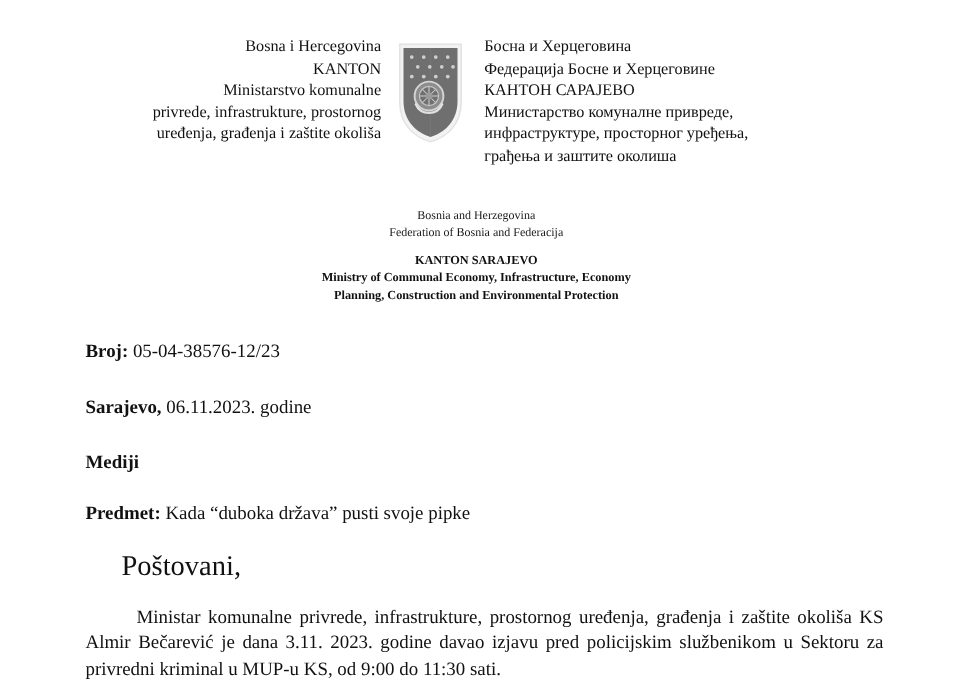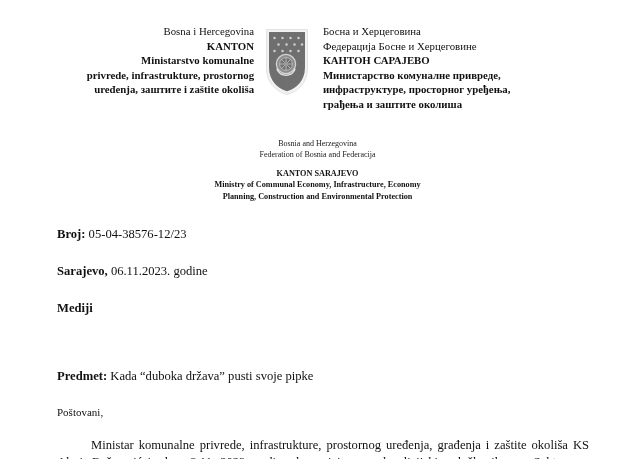--- a/index.html
+++ b/index.html
@@ -45,21 +45,21 @@
     display: flex;
     justify-content: center;
     padding-top: 4px;
   }
   .lh-line {
     font-size: 10.8px;
     line-height: 14.6px;
     white-space: nowrap;
   }
   .lh-line.bold {
-    font-weight: bold;
+    font-weight: normal;
   }
 
   
   .emblem {
     width: 44px;
     height: 68px;
     display: block;
   }
 
   
@@ -95,26 +95,27 @@
   .meta-line:first-child {
     margin-top: 24px;
   }
   .meta-line b {
     font-weight: bold;
   }
 
   .subject-line {
     font-size: 12.6px;
     line-height: 16px;
-    margin-top: 52px;
+    margin-top: 18px;
   }
   .salutation {
-    font-size: 11px;
+    font-size: 19px;
     line-height: 16px;
     margin-top: 20px;
+    margin-left: 24px;
   }
   .para {
     font-size: 12.6px;
     line-height: 17.4px;
     margin-top: 17px;
     text-align: justify;
     text-indent: 34px;
     hyphens: none;
   }
 </style>
@@ -122,21 +123,21 @@
 <body>
 
 <div class="letterhead">
   <div class="lh-row">
 
     <div class="lh-col-left">
       <div class="lh-line">Bosna i Hercegovina</div>
       <div class="lh-line bold">KANTON</div>
       <div class="lh-line bold">Ministarstvo komunalne</div>
       <div class="lh-line bold">privrede, infrastrukture, prostornog</div>
-      <div class="lh-line bold">uređenja, заштите i zaštite okoliša</div>
+      <div class="lh-line bold">uređenja, građenja i zaštite okoliša</div>
     </div>
 
     <div class="lh-emblem-cell">
       <svg class="emblem" viewBox="0 0 44 68">
 
         <path d="M1.5 1.5 H42.5 V40 C42.5 55 33 63.5 22 66.5 C11 63.5 1.5 55 1.5 40 Z" fill="#f2f2f2" stroke="#e2e2e2" stroke-width="1"></path>
 
         <path d="M4 4 H40 V39.5 C40 52.5 31.5 60.5 22 63.3 C12.5 60.5 4 52.5 4 39.5 Z" fill="#6f6f6f"></path>
 
         <path d="M22 4 V63.3" stroke="#7a7a7a" stroke-width="0.8" opacity="0.55"></path>

